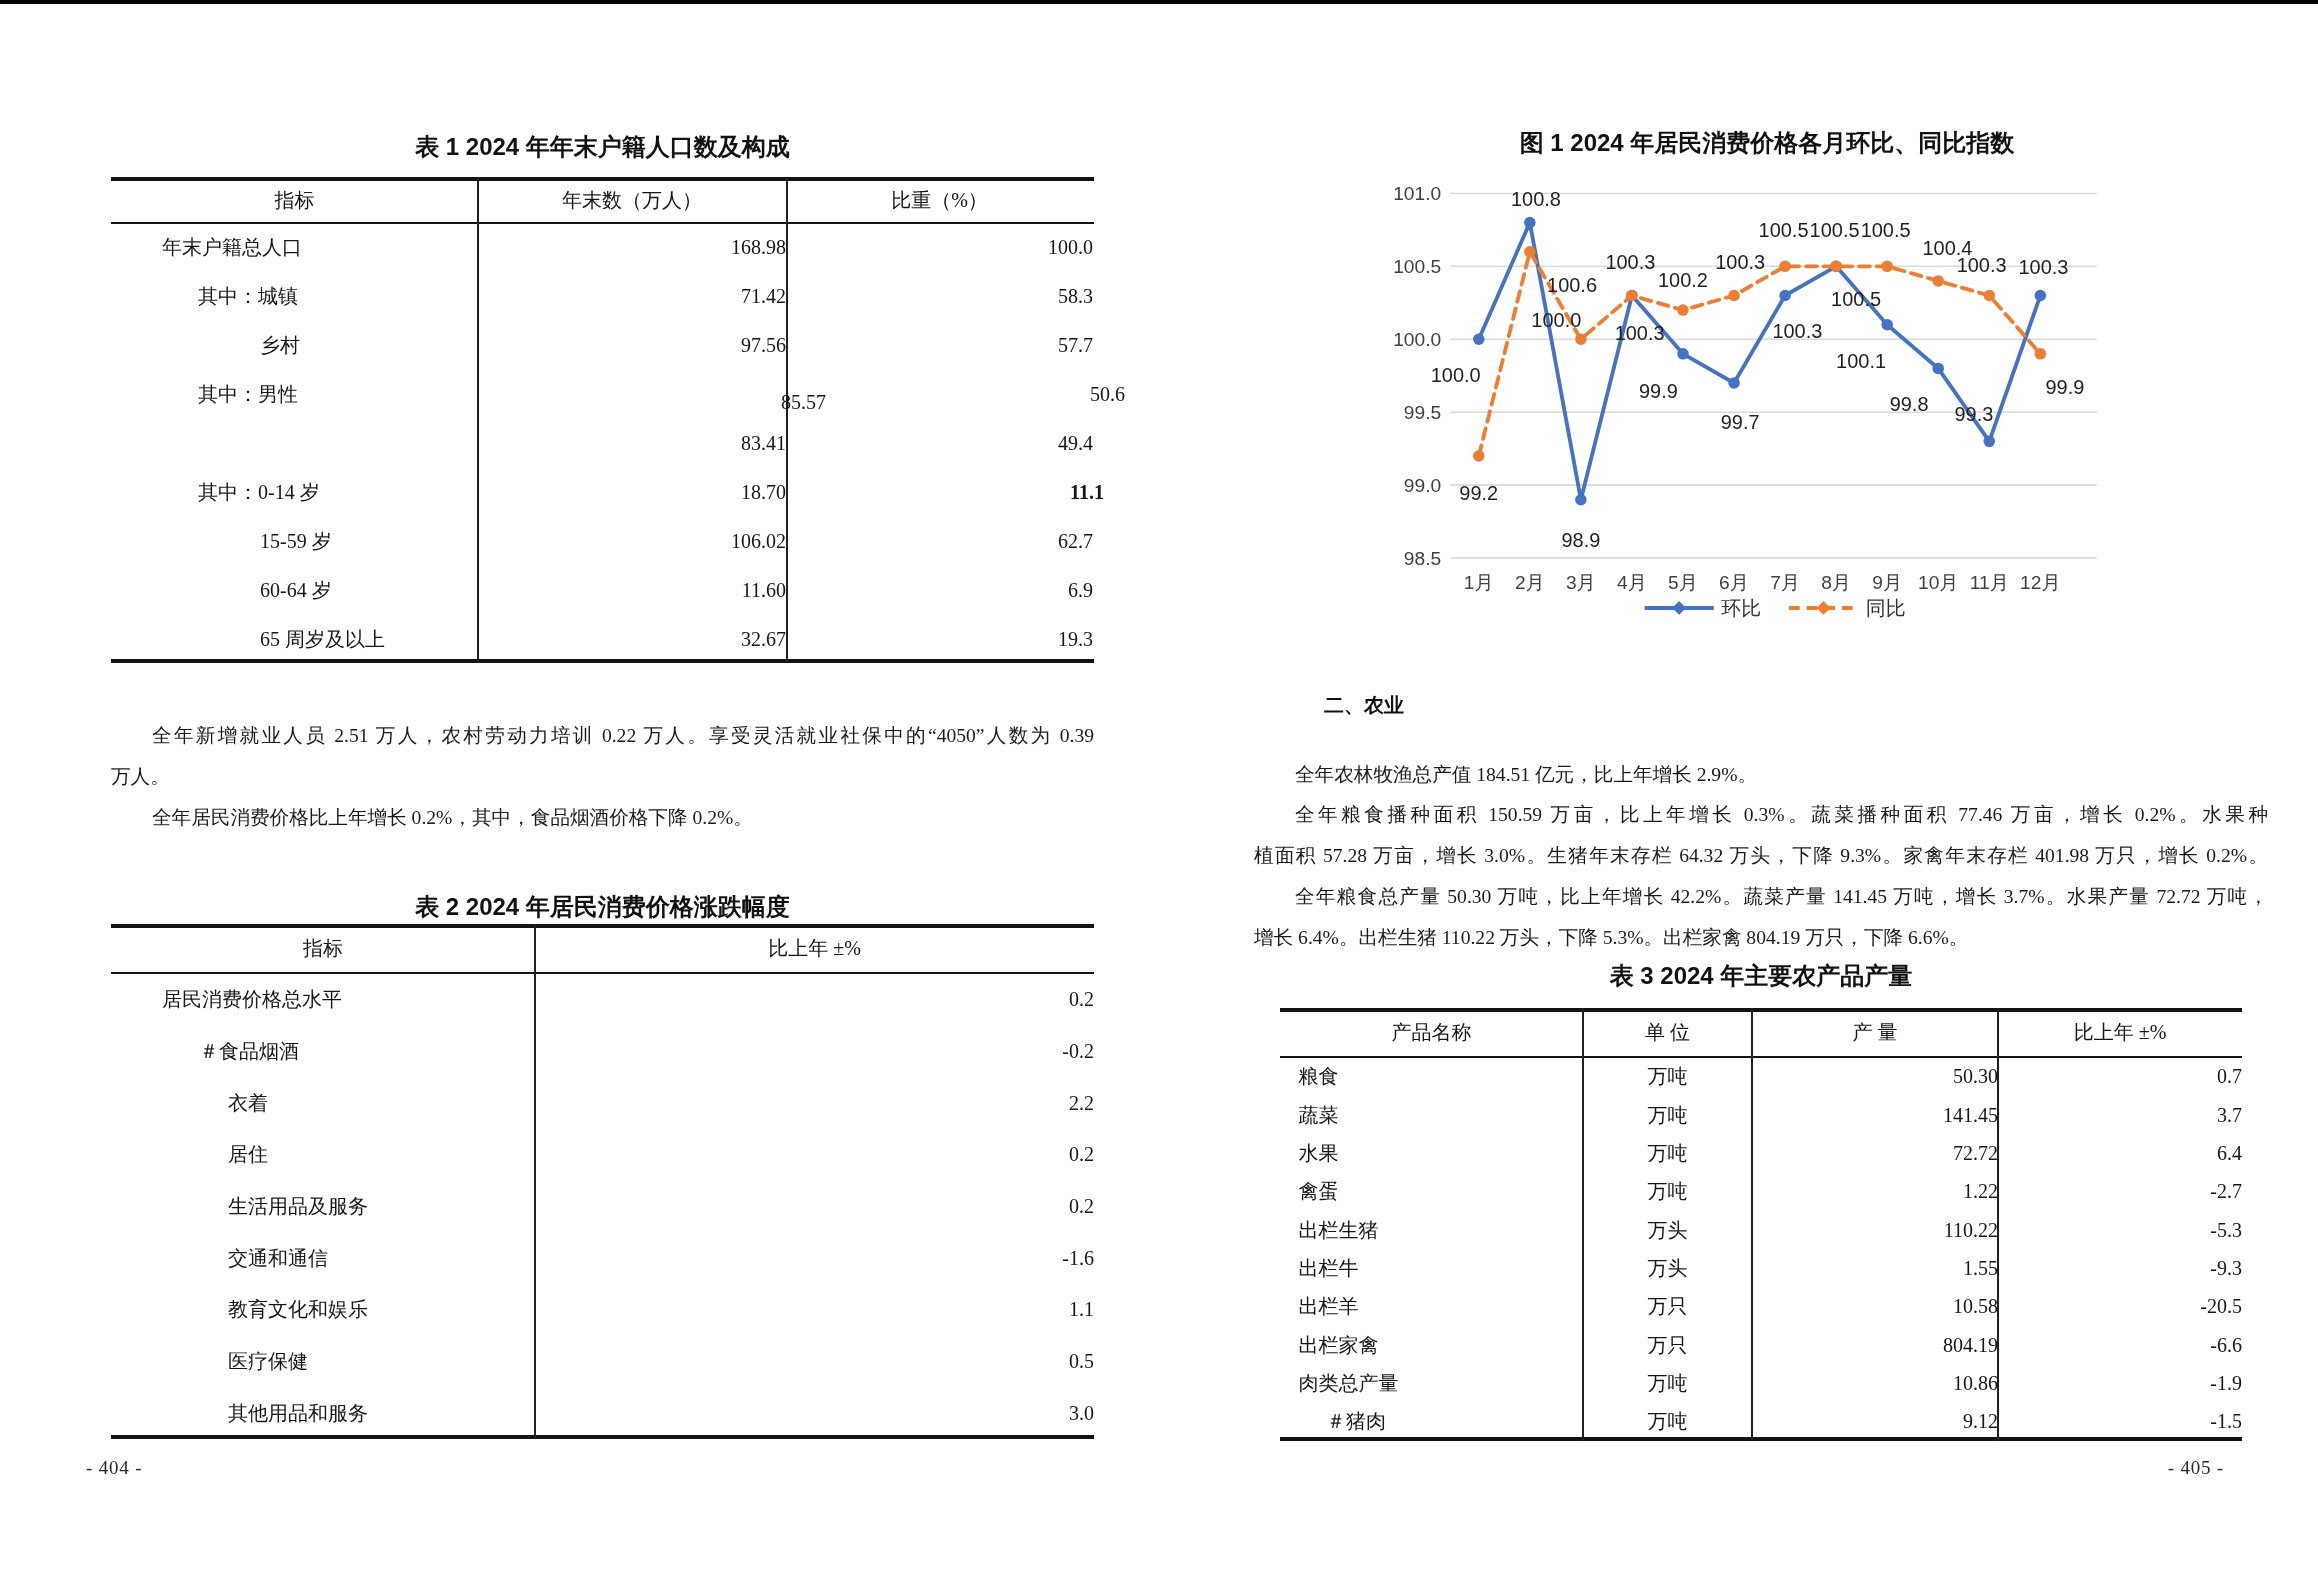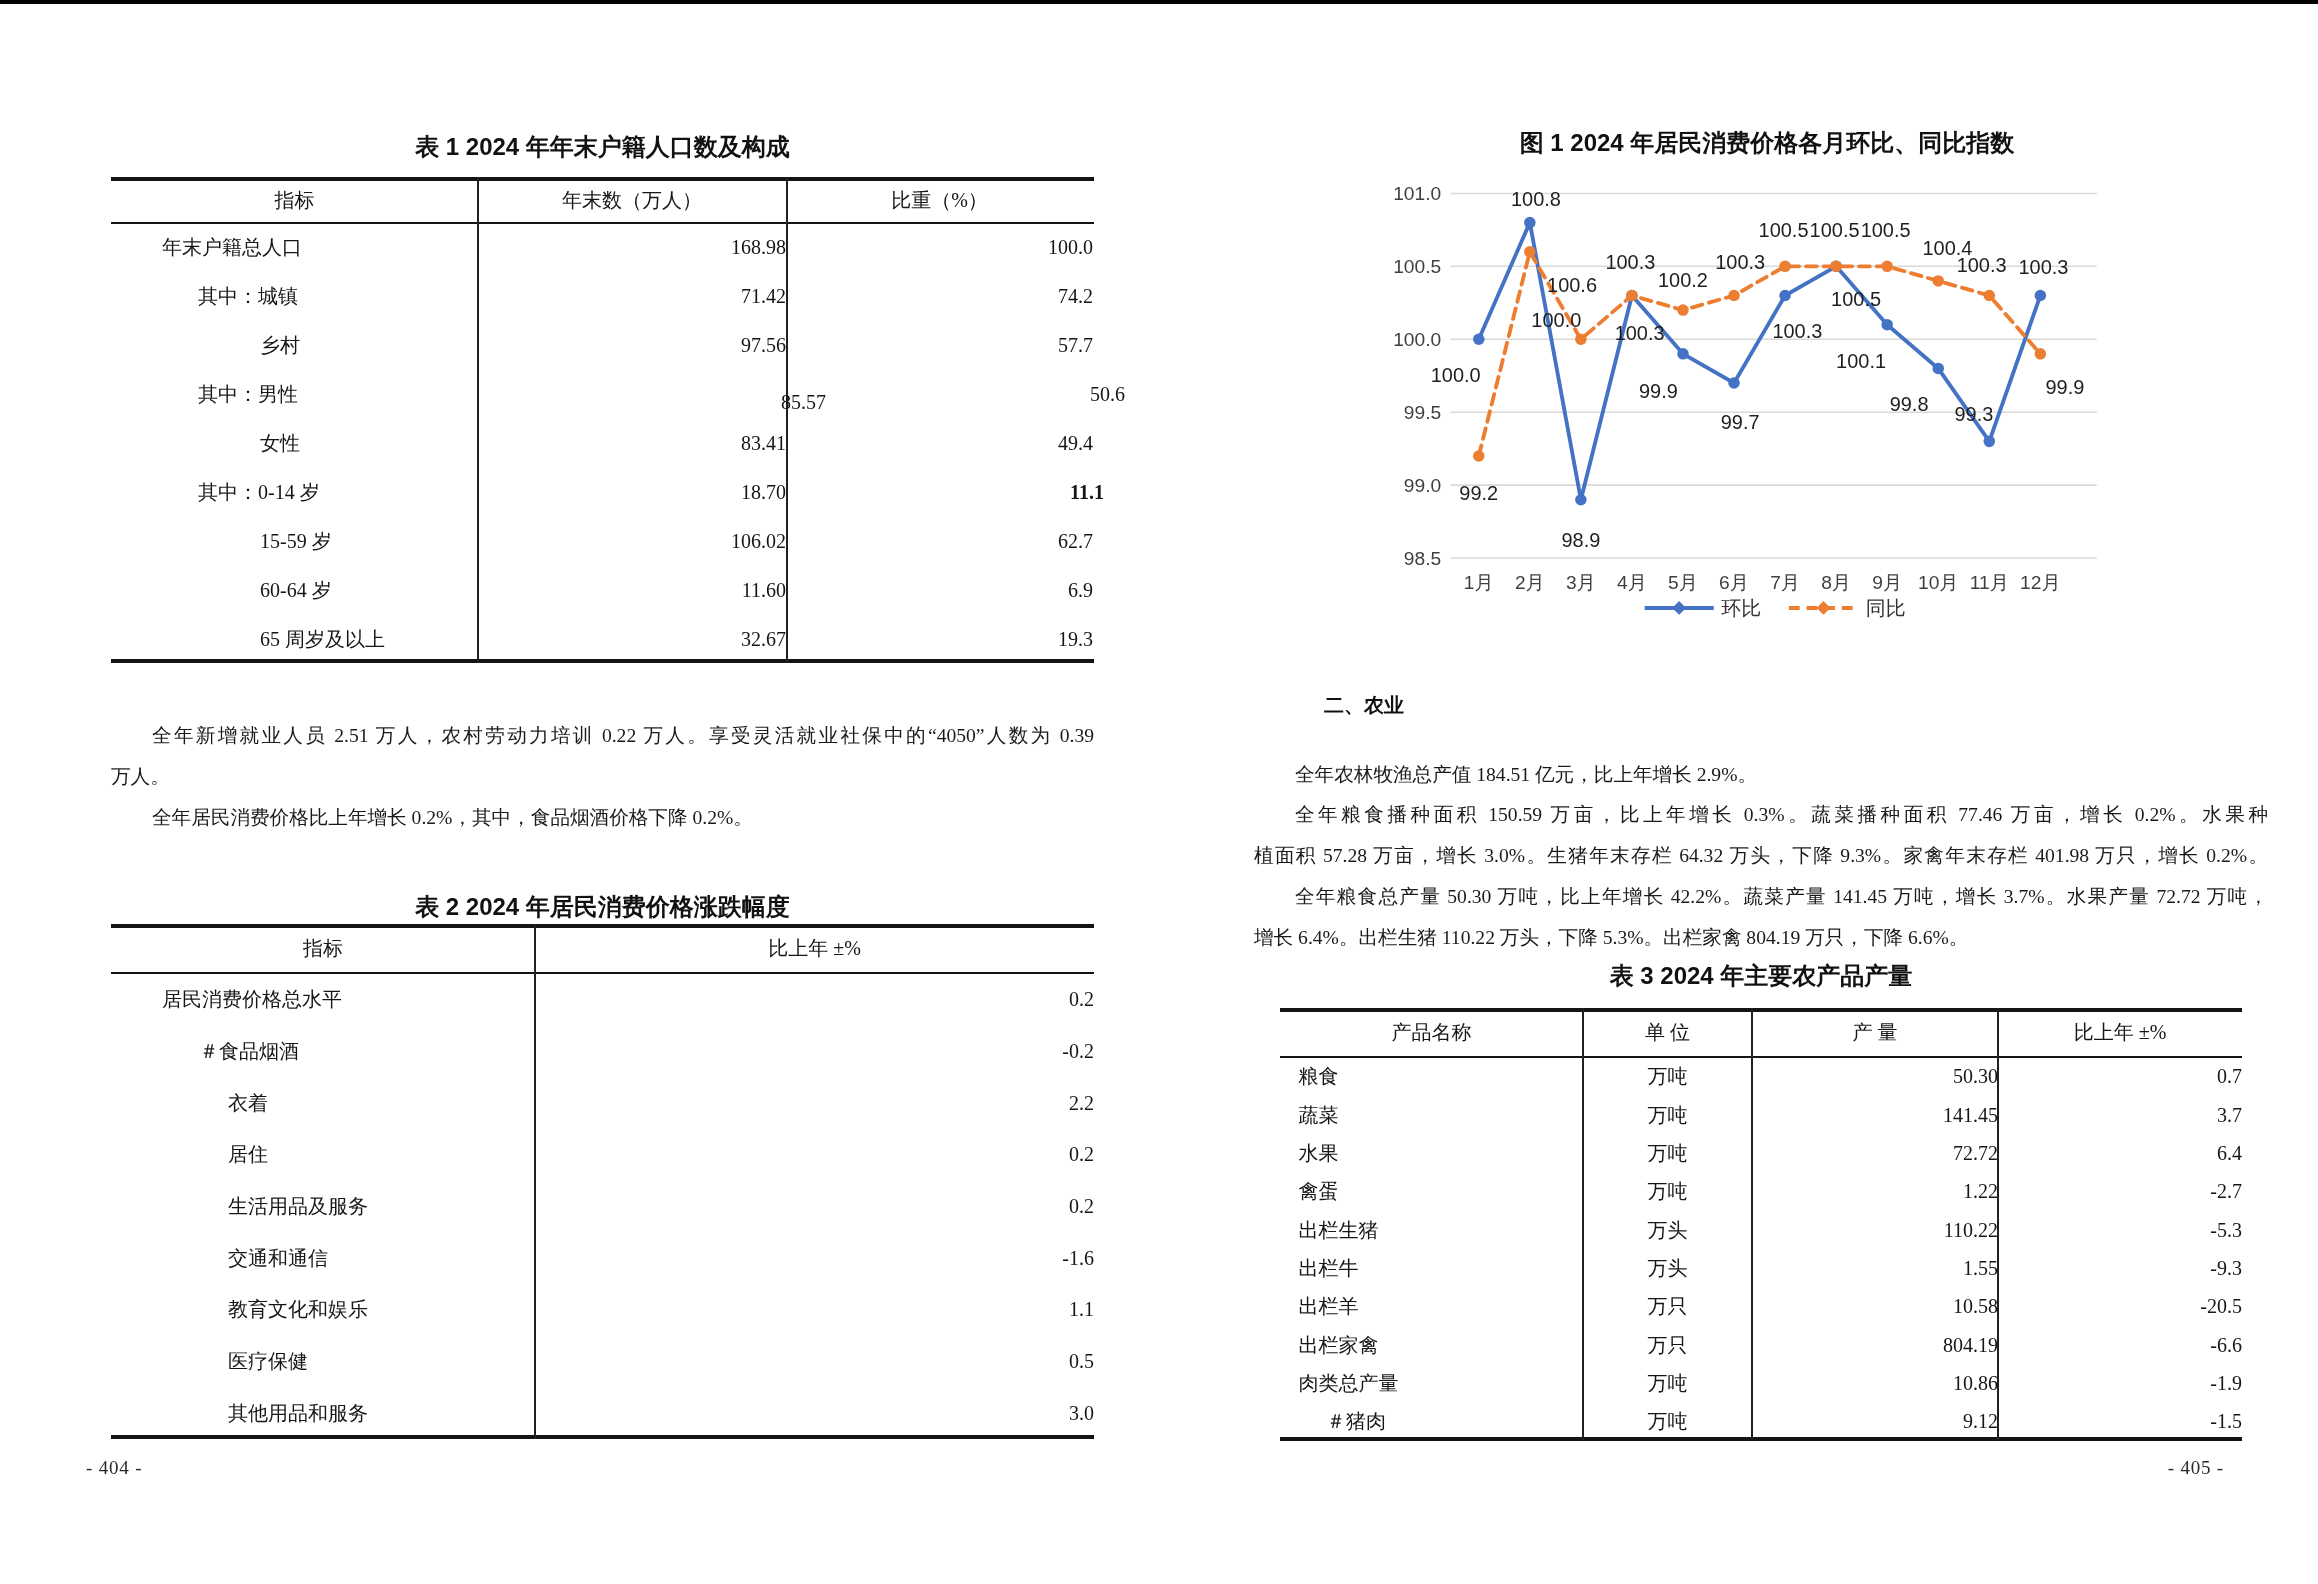--- a/index.html
+++ b/index.html
@@ -53,28 +53,27 @@
       <div class="vline" style="left: 366px; top: 0px; width: 1.5px; height: 486px;"></div>
       <div class="vline" style="left: 675px; top: 0px; width: 1.5px; height: 486px;"></div>
       <div class="cell head" style="left: 0px; top: 0px; width: 367px; height: 46px;">指标</div>
       <div class="cell head" style="left: 367px; top: 0px; width: 308px; height: 46px;">年末数（万人）</div>
       <div class="cell head" style="left: 675px; top: 0px; width: 307px; height: 46px;">比重（%）</div>
       <div class="cell" style="left: 0px; top: 46px; width: 367px; height: 49px; padding-left: 51px;">年末户籍总人口</div>
       <div class="cell num" style="left: 367px; top: 46px; width: 308px; height: 49px; padding-right: 29px;">168.98</div>
       <div class="cell num" style="left: 675px; top: 46px; width: 307px; height: 49px; padding-right: 26px;">100.0</div>
       <div class="cell" style="left: 0px; top: 95px; width: 367px; height: 49px; padding-left: 87px;">其中：城镇</div>
       <div class="cell num" style="left: 367px; top: 95px; width: 308px; height: 49px; padding-right: 29px;">71.42</div>
-      <div class="cell num" style="left: 675px; top: 95px; width: 307px; height: 49px; padding-right: 26px;">74.2</div>
+      <div class="cell num" style="left: 675px; top: 95px; width: 307px; height: 49px; padding-right: 26px;">58.3</div>
       <div class="cell" style="left: 0px; top: 144px; width: 367px; height: 49px; padding-left: 149px;">乡村</div>
       <div class="cell num" style="left: 367px; top: 144px; width: 308px; height: 49px; padding-right: 29px;">97.56</div>
       <div class="cell num" style="left: 675px; top: 144px; width: 307px; height: 49px; padding-right: 26px;">57.7</div>
       <div class="cell" style="left: 0px; top: 193px; width: 367px; height: 49px; padding-left: 87px;">其中：男性</div>
       <div class="cell num" style="left: 367px; top: 201px; width: 308px; height: 49px; padding-right: 29px; margin-left: 40px;">85.57</div>
       <div class="cell num" style="left: 675px; top: 193px; width: 307px; height: 49px; padding-right: 26px; margin-left: 32px;">50.6</div>
-      <div class="cell" style="left: 0px; top: 242px; width: 367px; height: 49px; padding-left: 149px;">女性</div>
       <div class="cell num" style="left: 367px; top: 242px; width: 308px; height: 49px; padding-right: 29px;">83.41</div>
       <div class="cell num" style="left: 675px; top: 242px; width: 307px; height: 49px; padding-right: 26px;">49.4</div>
       <div class="cell" style="left: 0px; top: 291px; width: 367px; height: 49px; padding-left: 87px;">其中：0-14 岁</div>
       <div class="cell num" style="left: 367px; top: 291px; width: 308px; height: 49px; padding-right: 29px;">18.70</div>
       <div class="cell num" style="left: 686px; top: 291px; width: 307px; height: 49px; padding-right: 26px; font-weight: bold;">11.1</div>
       <div class="cell" style="left: 0px; top: 340px; width: 367px; height: 49px; padding-left: 149px;">15-59 岁</div>
       <div class="cell num" style="left: 367px; top: 340px; width: 308px; height: 49px; padding-right: 29px;">106.02</div>
       <div class="cell num" style="left: 675px; top: 340px; width: 307px; height: 49px; padding-right: 26px;">62.7</div>
       <div class="cell" style="left: 0px; top: 389px; width: 367px; height: 49px; padding-left: 149px;">60-64 岁</div>
       <div class="cell num" style="left: 367px; top: 389px; width: 308px; height: 49px; padding-right: 29px;">11.60</div>

